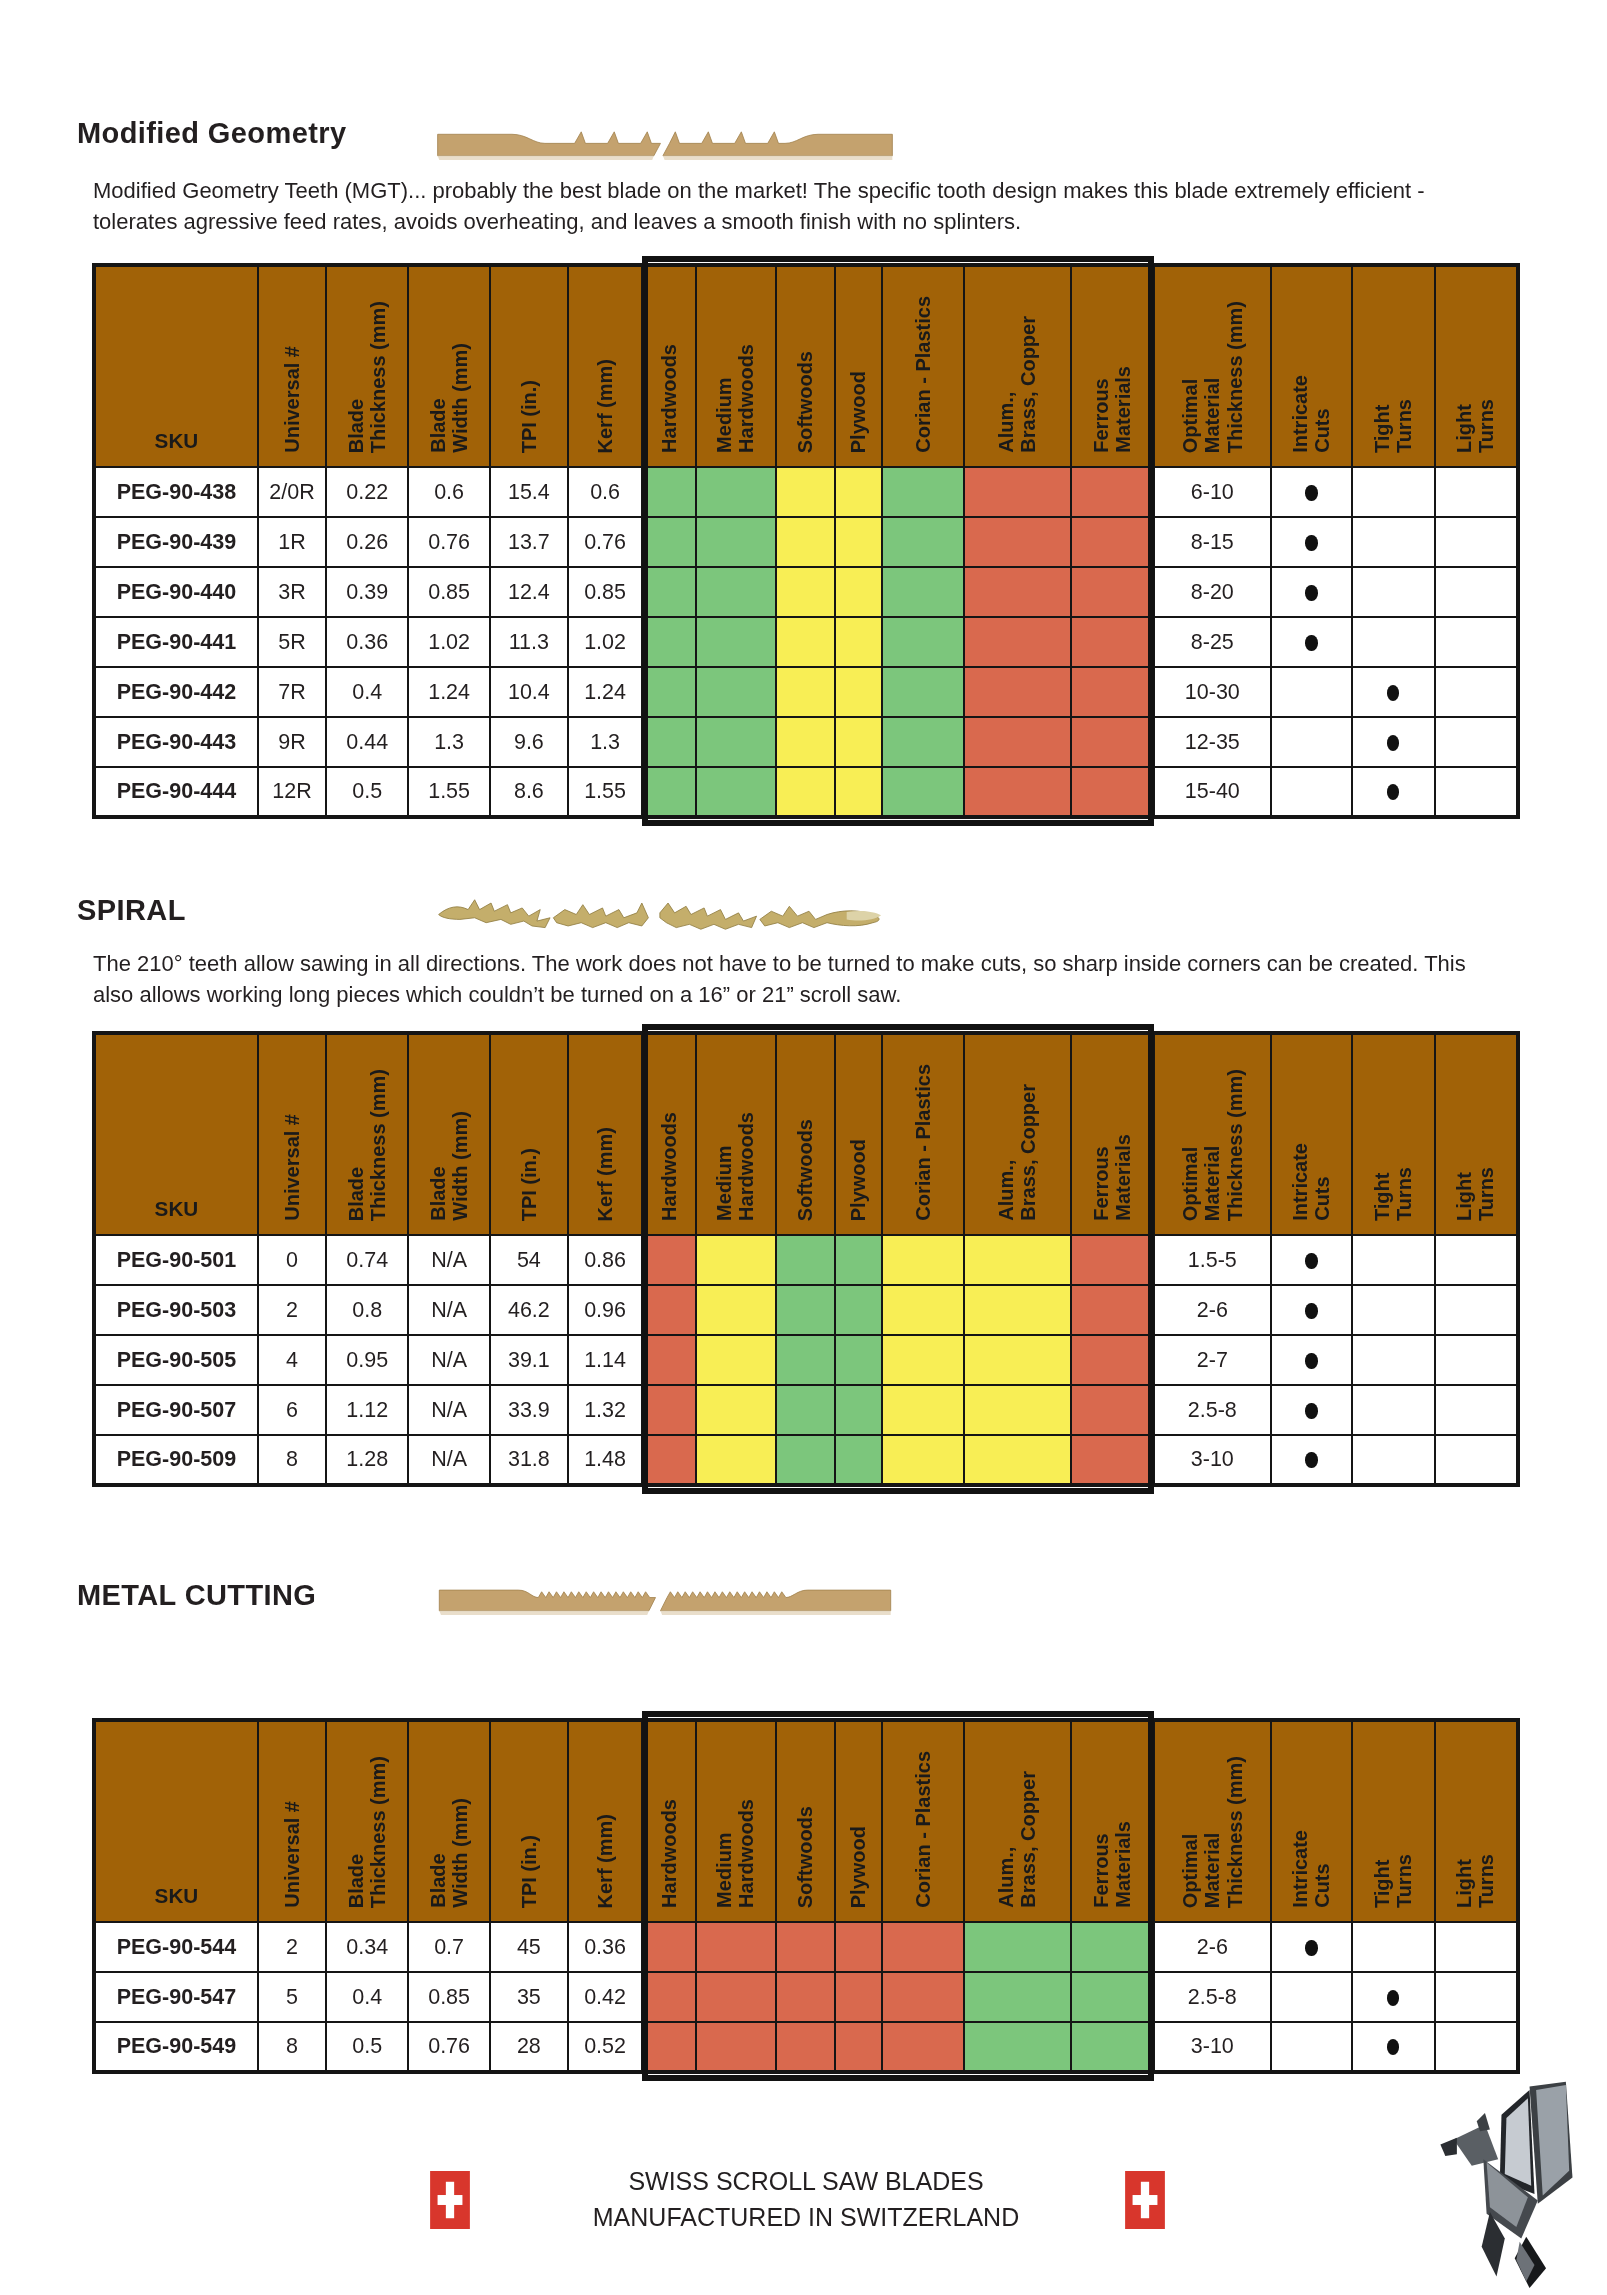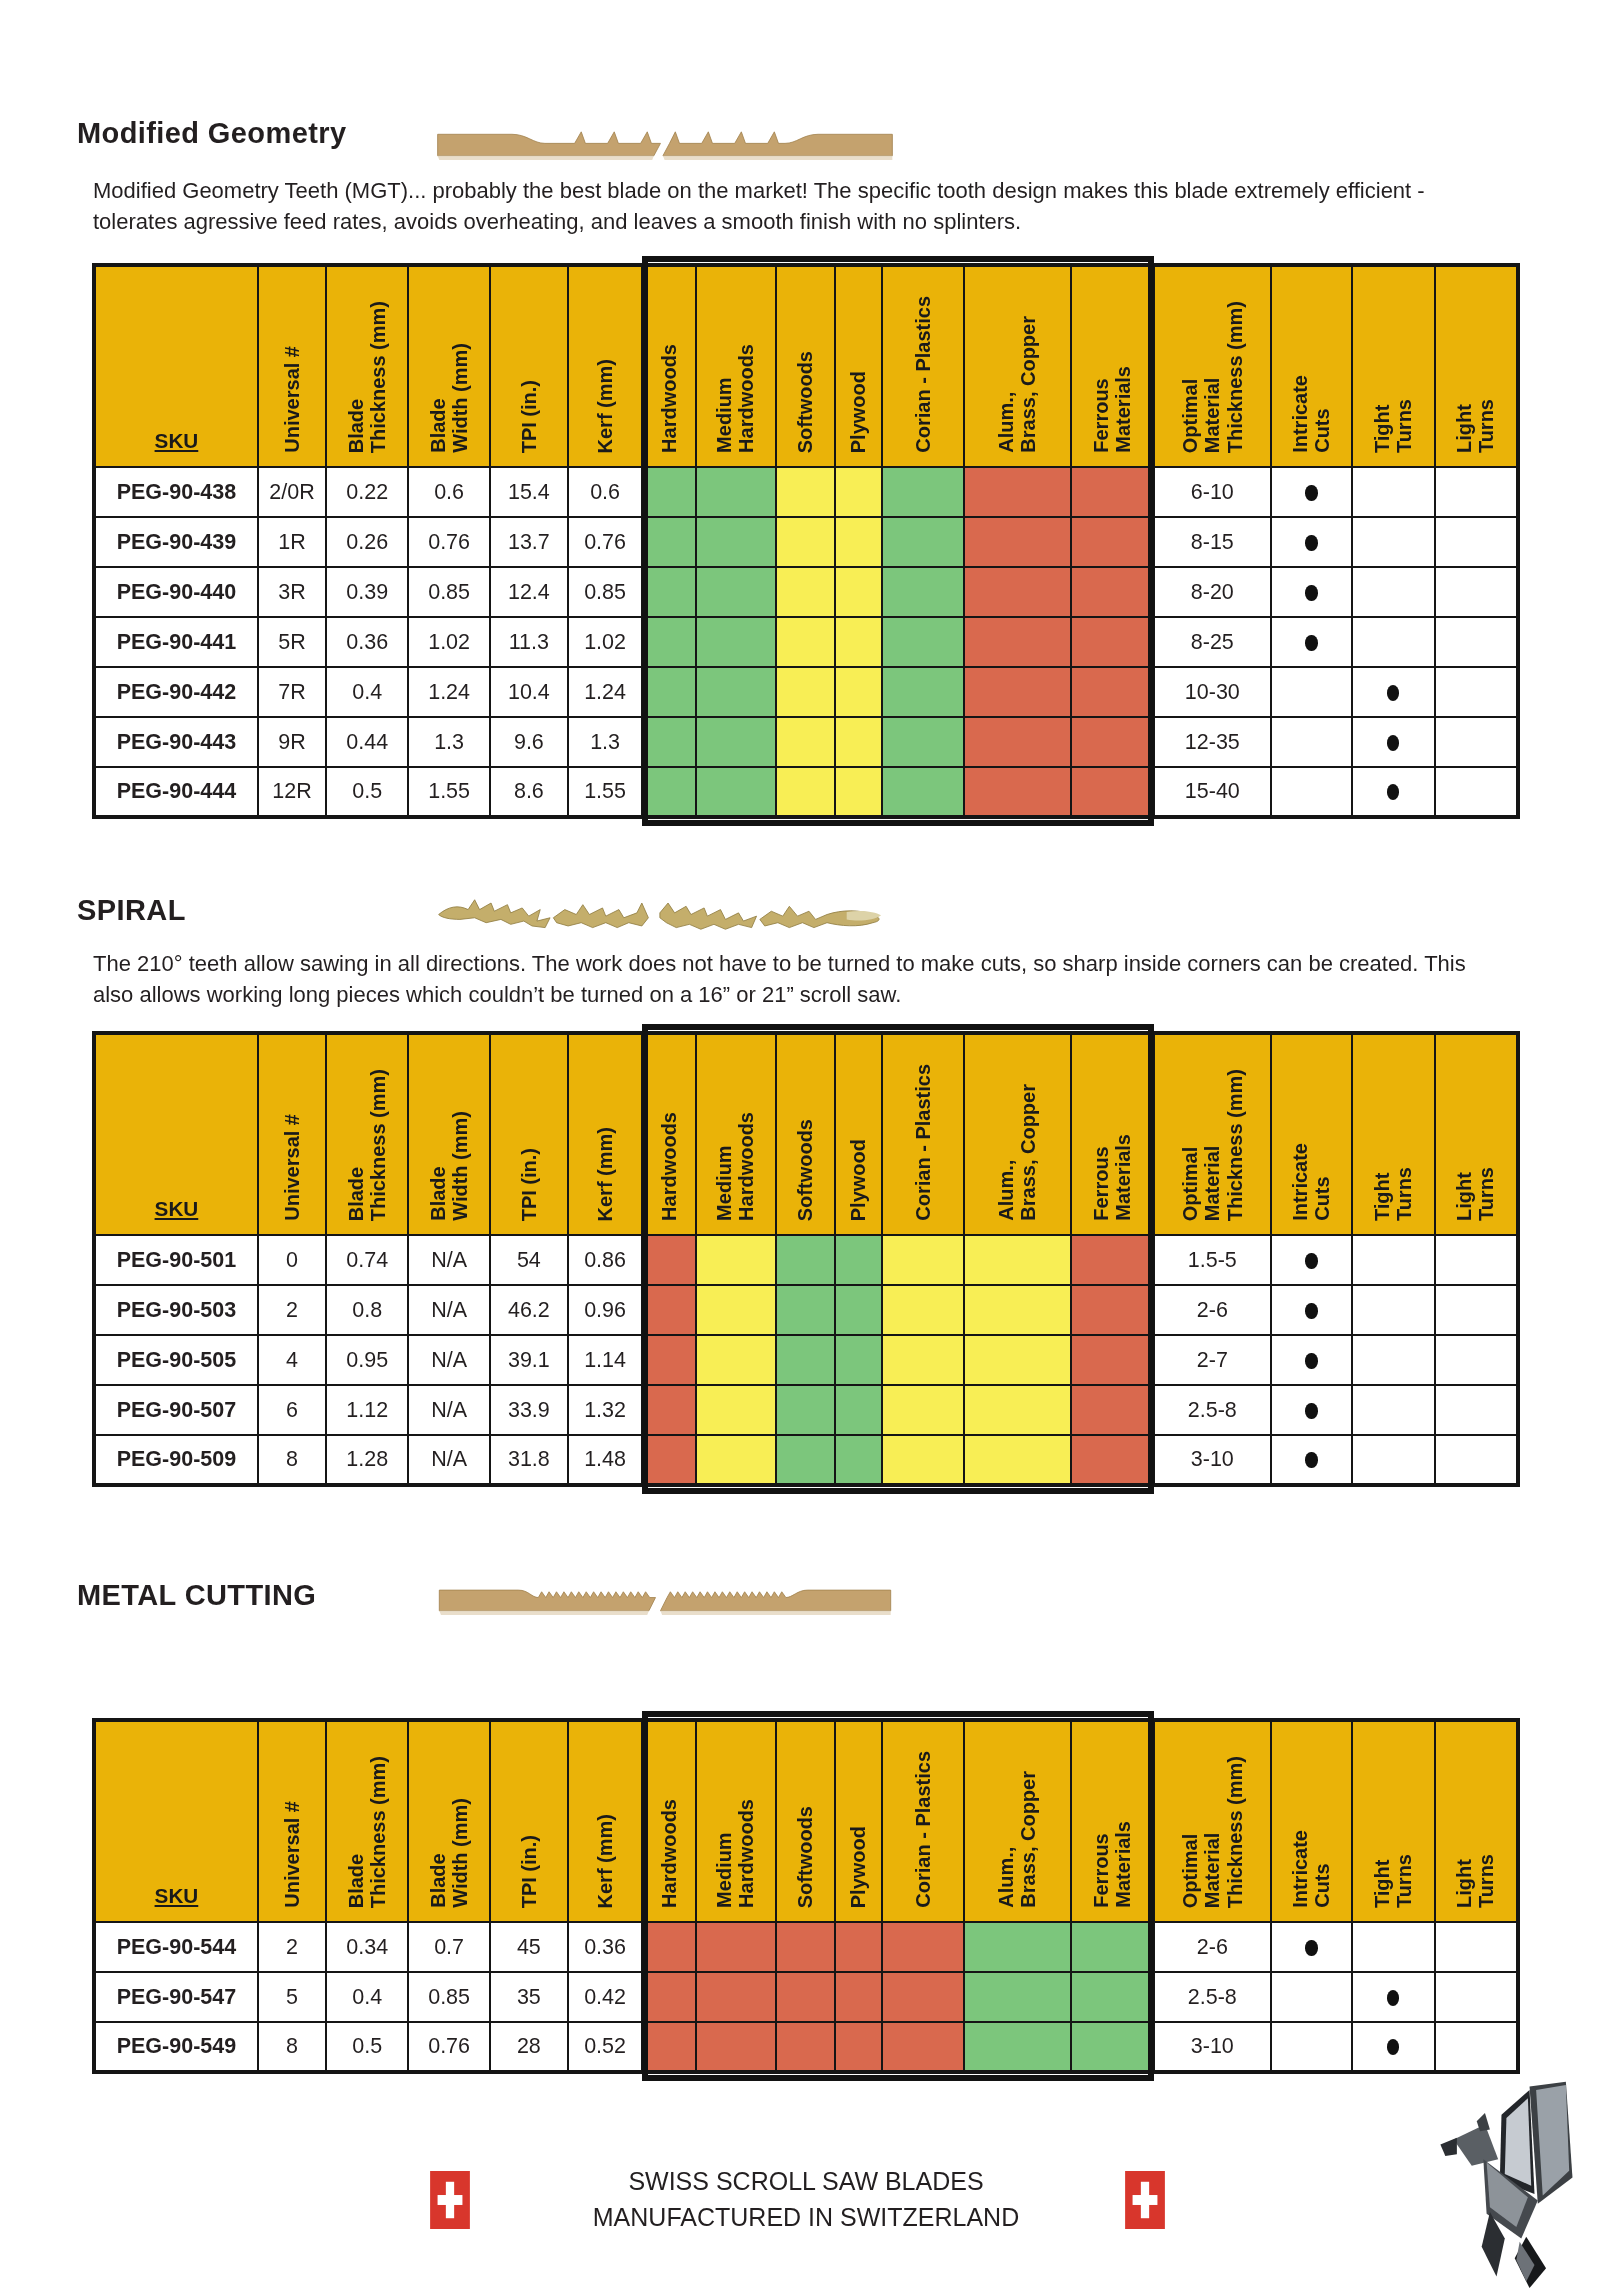--- a/index.html
+++ b/index.html
@@ -9,21 +9,21 @@
 
   .sec-title { position:absolute; left:77px; font-size:29px; font-weight:bold; color:#231f20; letter-spacing:0.4px; }
   .sec-desc  { position:absolute; left:93px; width:1388px; font-size:22px; line-height:1.42; color:#231f20; }
 
   .blade-art { position:absolute; }
 
   .tablewrap { position:absolute; width:1428px; }
   table { width:100%; border-collapse:collapse; table-layout:fixed; border:4.1px solid #151515; background:#fff; }
   th, td { border:2.5px solid #151515; }
   thead tr { height:202px; }
-  thead th { vertical-align:bottom; text-align:center; background:#eab308;text-decoration:underline; }
+  thead th { vertical-align:bottom; text-align:center; background:#a16207; }
   th.sku-h { font-size:20.7px; font-weight:bold; padding-bottom:13.2px; }
   .vert { display:inline-block; writing-mode:vertical-rl; transform:rotate(180deg); white-space:pre-line; font-weight:bold; font-size:20px; line-height:1.12; margin-bottom:10px; text-align:left; }
   tbody tr { height:50px; }
   tbody td { text-align:center; vertical-align:middle; font-size:21.5px; color:#231f20; }
   td.sku { font-weight:bold; }
   td.g { background:var(--green); }
   td.y { background:var(--yellow); }
   td.r { background:var(--red); }
   .dot { display:inline-block; width:12.4px; height:15.7px; background:#111; border-radius:50%; vertical-align:middle; }
   .mat-overlay { position:absolute; left:38.5%; width:35.9%; top:-7.4px; bottom:-7.4px; border:6.6px solid #121212; pointer-events:none; }

